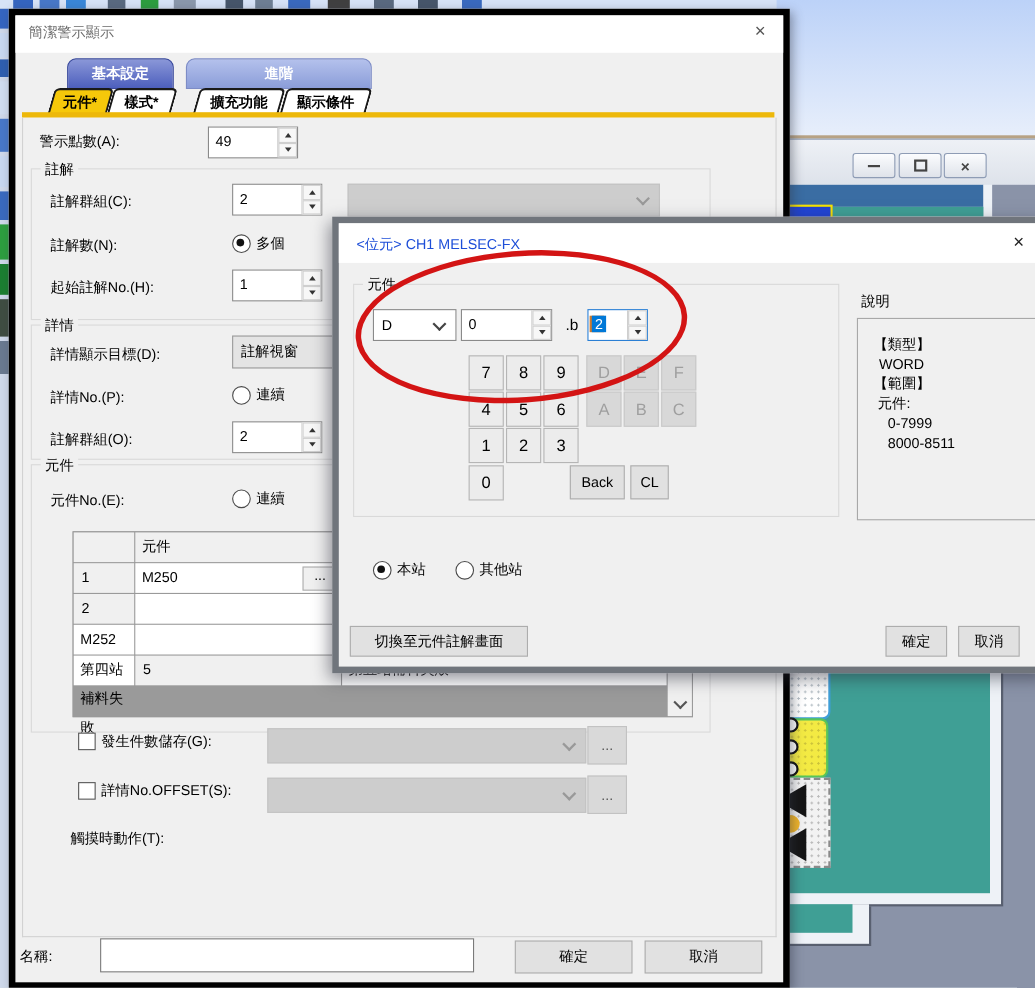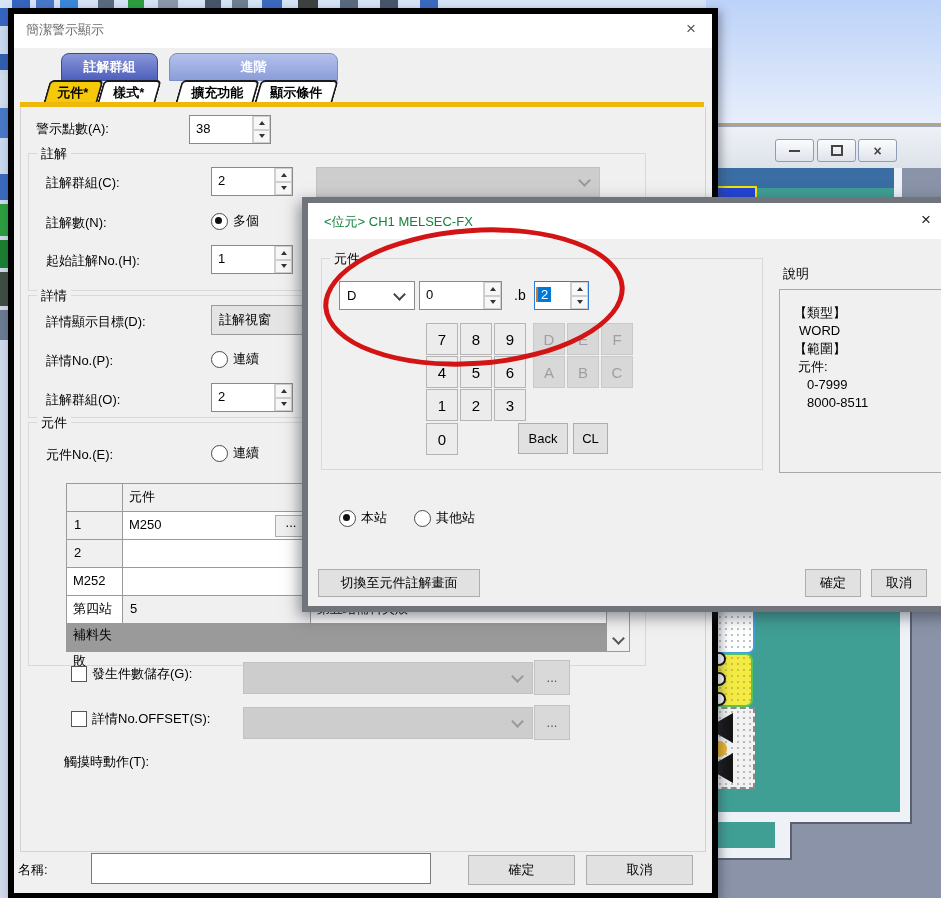--- a/index.html
+++ b/index.html
@@ -147,21 +147,21 @@
     <div style="position:absolute;left:2px;top:44px;width:0;height:0;border-right:26px solid #151515;border-top:15px solid transparent;border-bottom:15px solid transparent"></div>
     <div style="position:absolute;left:0;top:36px;width:10px;height:8px;background:#2244d4"></div>
   </div>
 
   <div class="dlg" style="left:8px;top:8px;width:698px;height:879px;z-index:10;box-shadow:3px 3px 9px rgba(50,55,70,.45)">
     <div class="titlebar" style="height:34px"></div>
     <div class="dlgtitle" style="left:12px;top:7px;color:#6b6b6b">簡潔警示顯示</div>
     <div class="closex" style="left:668px;top:6px">×</div>
 
     <div class="tabhdr basic" style="left:47px;top:39px;width:95px">
-      <span>註解群組</span>
+      <span>基本設定</span>
     </div>
     <div class="tabhdr adv" style="left:155px;top:39px;width:167px">
       <span>進階</span>
     </div>
     <div class="subtab sel" style="left:29px;top:66px;width:50px">
       <span>元件*</span>
     </div>
     <div class="subtab" style="left:83px;top:66px;width:54px">
       <span>樣式*</span>
     </div>
@@ -169,21 +169,21 @@
       <span>擴充功能</span>
     </div>
     <div class="subtab" style="left:240px;top:66px;width:74px">
       <span>顯示條件</span>
     </div>
     <div class="goldline" style="left:6px;top:88px;width:684px;height:5px"></div>
     <div class="panel" style="left:6px;top:93px;width:684px;height:744px"></div>
 
     <div class="lbl abs" style="left:22px;top:106px">警示點數(A):</div>
     <div class="spin" style="left:175px;top:101px;width:80px;height:27px">
-      <div class="val">38</div>
+      <div class="val">49</div>
       <div class="btns">
           <div class="sb">
             <i class="tu"></i>
           </div>
           <div class="sb">
             <i class="td"></i>
           </div>
         </div>
     </div>
 
@@ -301,21 +301,21 @@
     <div class="lbl abs" style="left:50px;top:739px">觸摸時動作(T):</div>
 
     <div class="lbl abs" style="left:4px;top:847px">名稱:</div>
     <input class="txt" style="left: 77px; top: 839px; width: 340px; height: 31px;" value="">
     <div class="btn" style="left:454px;top:841px;width:105px;height:28px">確定</div>
     <div class="btn" style="left:572px;top:841px;width:105px;height:28px">取消</div>
   </div>
 
   <div class="dlg" style="left:302px;top:197px;width:640px;height:403px;z-index:20;border-color:#70757c;box-shadow:-3px 5px 14px rgba(40,42,55,.5)">
     <div class="titlebar" style="height:36px"></div>
-    <div class="dlgtitle" style="left:16px;top:10px;color:#15803d">&lt;位元&gt; CH1 MELSEC-FX</div>
+    <div class="dlgtitle" style="left:16px;top:10px;color:#1d4ed8">&lt;位元&gt; CH1 MELSEC-FX</div>
     <div class="closex" style="left:609px;top:8px;color:#222">×</div>
 
     <div class="group" style="left:13px;top:55px;width:440px;height:210px">
       <div class="gtitle">元件</div>
     </div>
     <div class="combo" style="left:31px;top:78px;width:67px;height:27px">
       <span>D</span>
       <span class="chv"></span>
     </div>
     <div class="spin" style="left:111px;top:78px;width:81px;height:27px">

